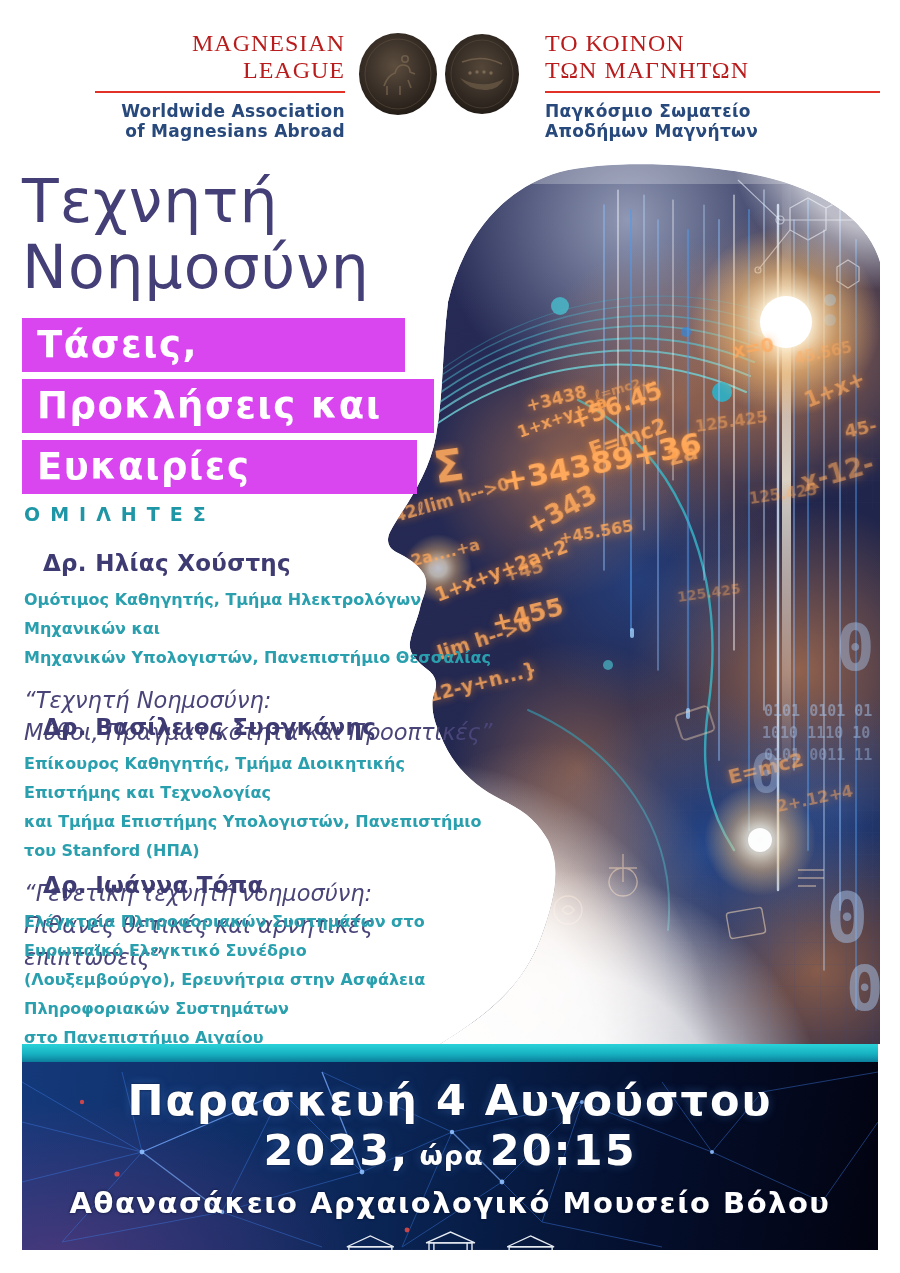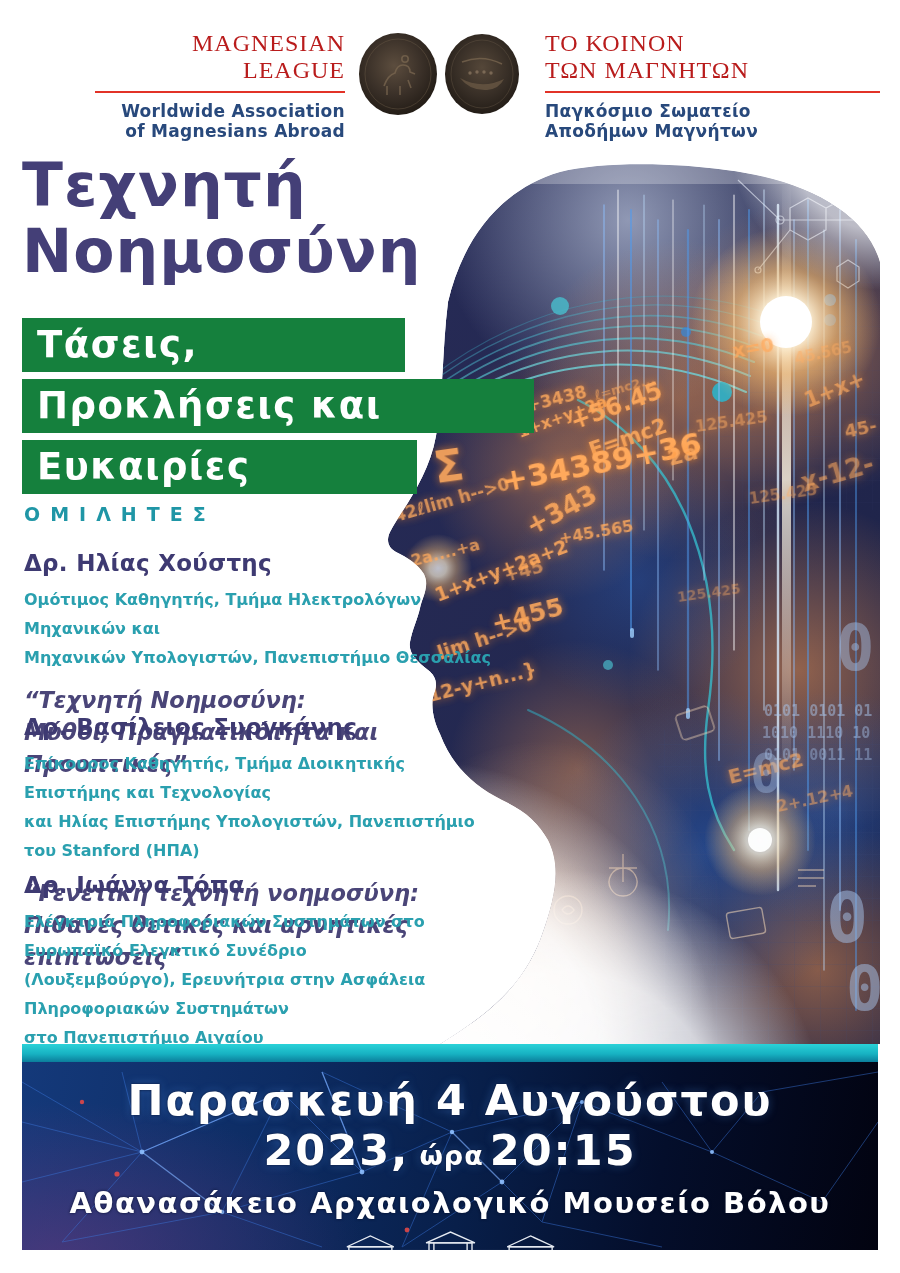--- a/index.html
+++ b/index.html
@@ -15,37 +15,37 @@
   .org-sub{font-size:17px;line-height:20px;font-weight:bold;color:#28497c;letter-spacing:.3px;}
   .coins{position:absolute;left:356px;top:32px;width:170px;height:85px;}
 
   
   .illus{position:absolute;left:378px;top:150px;width:502px;height:894px;z-index:1;}
   #formula-layer text{font-family:"DejaVu Sans",sans-serif;font-weight:bold;
                       filter:drop-shadow(0 0 4px rgba(255,140,40,.75));}
   #binary-layer text{font-family:"DejaVu Sans Mono","DejaVu Sans",monospace;font-weight:bold;}
 
   
-  .main-title{position:absolute;left:22px;top:152px;z-index:2;font-size:60px;line-height:66px;
-              font-weight:bold;color:#443f77;letter-spacing:1px;}
-  .bar{position:absolute;left:22px;height:54px;background:#15803d;z-index:2;color:#ffffff;
+  .main-title{position:absolute;left:22px;top:168px;z-index:2;font-size:60px;line-height:66px;
+              font-weight:normal;color:#443f77;letter-spacing:1px;}
+  .bar{position:absolute;left:22px;height:54px;background:#d946ef;z-index:2;color:#ffffff;
        font-size:37px;line-height:54px;font-weight:bold;letter-spacing:1.5px;padding-left:15px;
        box-sizing:border-box;}
   .bar1{top:318px;width:383px;}
-  .bar2{top:379px;width:512px;}
+  .bar2{top:379px;width:412px;}
   .bar3{top:440px;width:395px;}
 
   
   .speakers-heading{position:absolute;left:24px;top:503px;z-index:2;font-size:19px;font-weight:bold;
                     color:#1f96a6;letter-spacing:10px;}
   .speaker{position:absolute;left:24px;z-index:2;width:470px;}
   .sp1{top:550px;} .sp2{top:714px;} .sp3{top:872px;}
-  .sp-name{font-size:23px;font-weight:bold;color:#3e3a72;letter-spacing:.3px;}
+  .sp-name{font-size:23px;font-weight:bold;color:#3e3a72;letter-spacing:.3px;margin-left:19px;}
   .sp-aff{margin-top:9px;font-size:16px;line-height:29px;font-weight:600;color:#2aa0af;}
-  .sp-talk{margin-top:12px;font-size:22.5px;line-height:32px;font-style:italic;font-weight:700;
+  .sp-talk{margin-top:12px;font-size:22.5px;line-height:32px;font-style:italic;font-weight:400;
            color:#4a4578;}
 
   
   .footer{position:absolute;left:22px;top:1044px;width:856px;height:206px;z-index:3;overflow:hidden;}
   .footer-cyanbar{height:18px;background:linear-gradient(180deg,#2ad2d8 0%,#17b2c2 55%,#0b7e9b 100%);}
   .footer-panel{position:relative;height:188px;
      background:
        radial-gradient(520px 260px at 4% 104%, rgba(112,58,128,.55), rgba(112,58,128,0) 60%),
        linear-gradient(100deg,#14397a 0%,#0d2c63 30%,#081f4a 52%,#040e2b 74%,#020310 100%);}
   .plexus{position:absolute;inset:0;}
@@ -340,21 +340,21 @@
     <div class="sp-talk">
       <div>“Τεχνητή Νοημοσύνη:</div>
       <div>Μύθοι, Πραγματικότητα και Προοπτικές”</div>
     </div>
   </div>
 
   <div class="speaker sp2">
     <div class="sp-name">Δρ. Βασίλειος Συργκάνης</div>
     <div class="sp-aff">
       <div>Επίκουρος Καθηγητής, Τμήμα Διοικητικής Επιστήμης και Τεχνολογίας</div>
-      <div>και Ηλίας Επιστήμης Υπολογιστών, Πανεπιστήμιο του Stanford (ΗΠΑ)</div>
+      <div>και Τμήμα Επιστήμης Υπολογιστών, Πανεπιστήμιο του Stanford (ΗΠΑ)</div>
     </div>
     <div class="sp-talk">
       <div>“Γενετική τεχνητή νοημοσύνη:</div>
       <div>Πιθανές θετικές και αρνητικές επιπτώσεις”</div>
     </div>
   </div>
 
   <div class="speaker sp3">
     <div class="sp-name">Δρ. Ιωάννα Τόπα</div>
     <div class="sp-aff">

